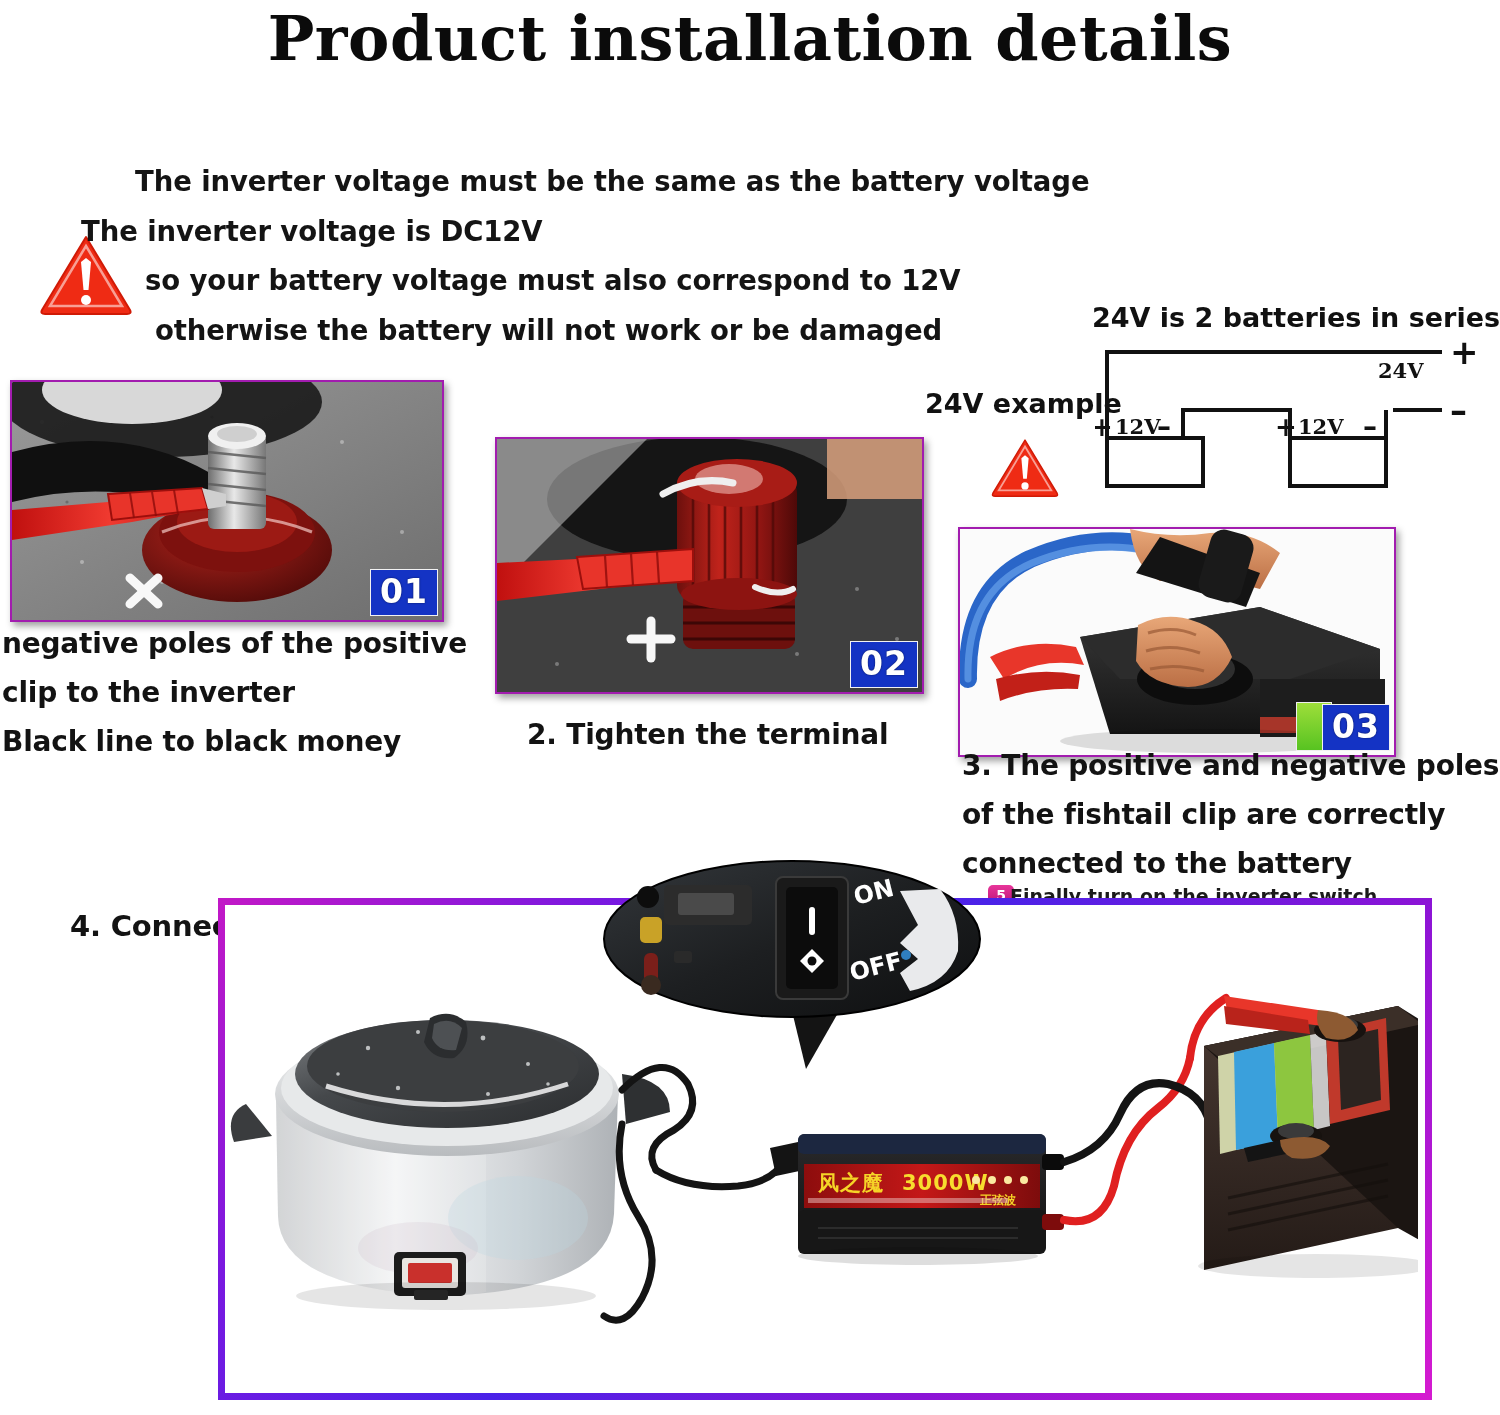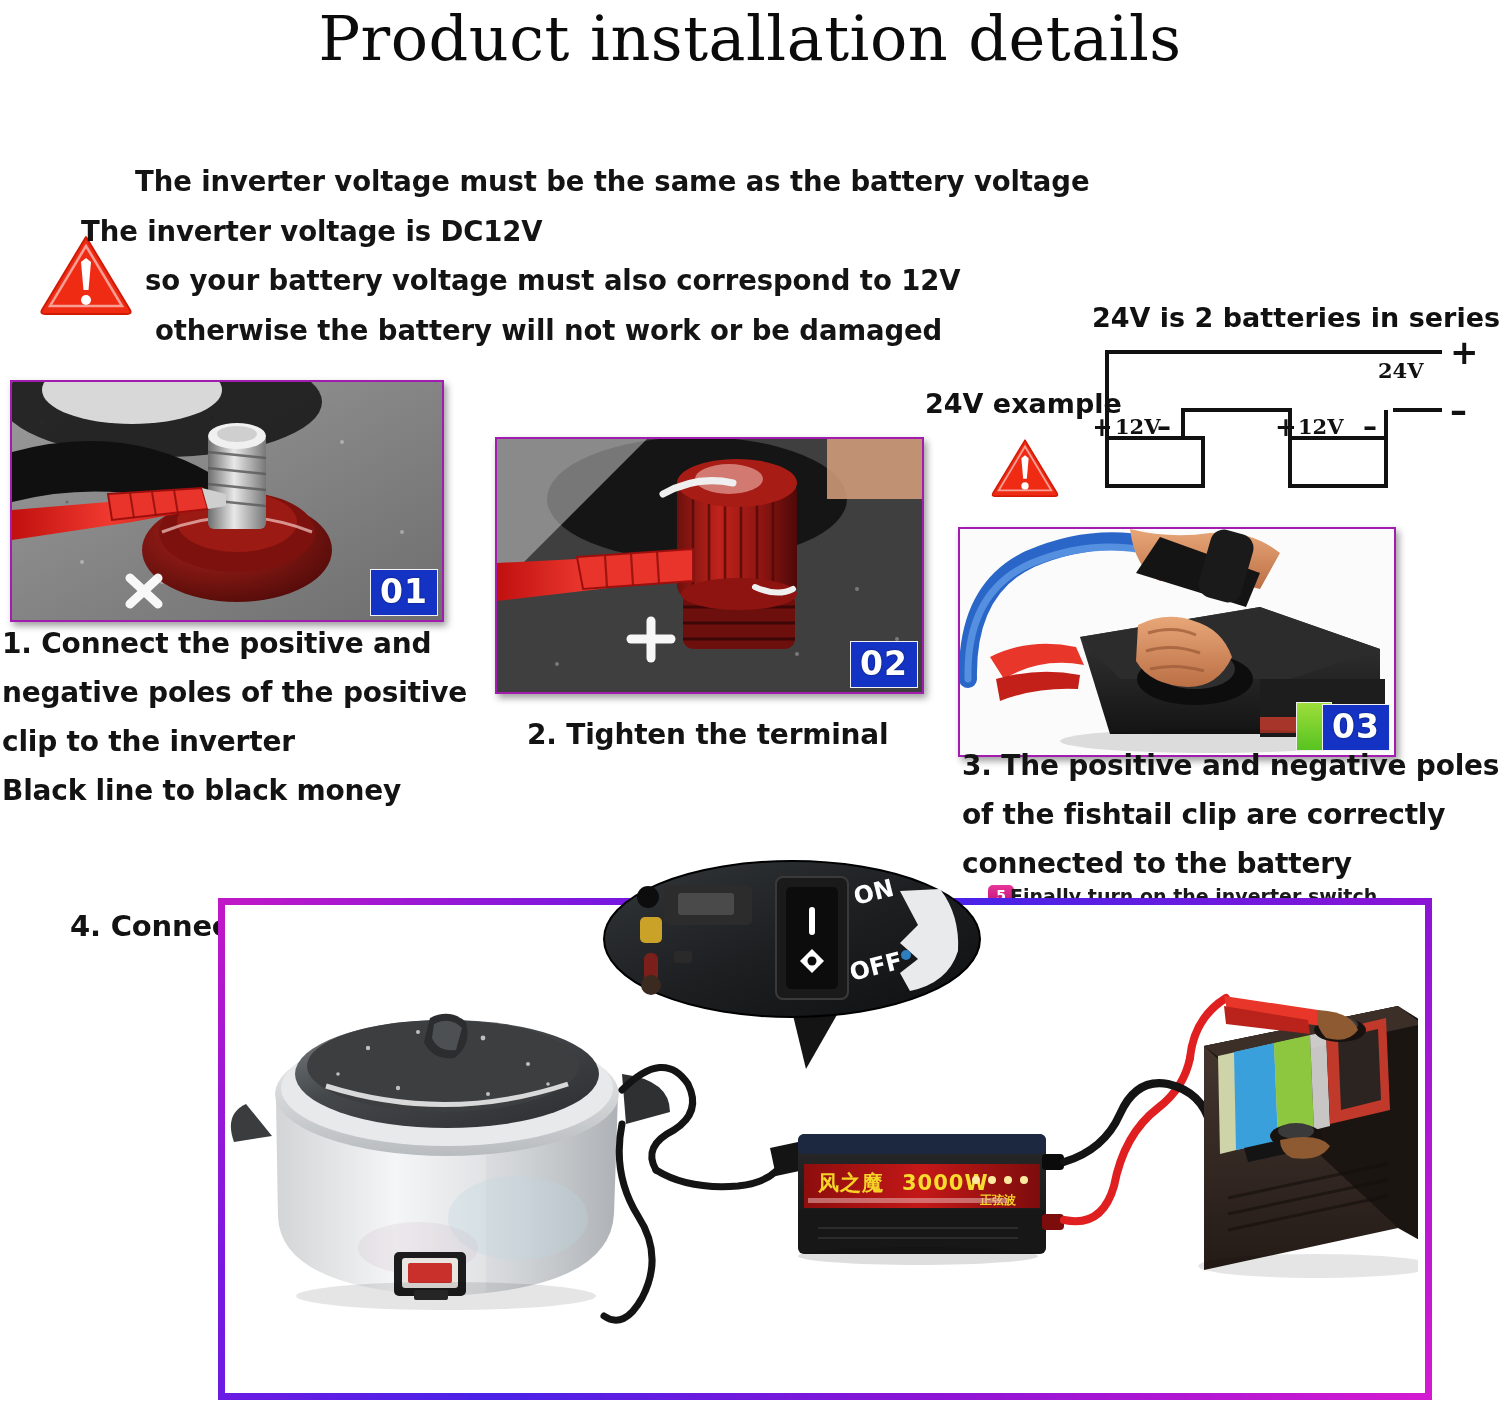--- a/index.html
+++ b/index.html
@@ -8,21 +8,21 @@
     font-family:"DejaVu Sans","Liberation Sans",sans-serif;
     color:#111;
     -webkit-font-smoothing:antialiased;
   }
   .abs{position:absolute;}
 
   
   #page-title{
     left:0;top:2px;width:1500px;text-align:center;
     font-family:"DejaVu Serif","Liberation Serif",serif;
-    font-size:62px;font-weight:400;letter-spacing:.5px;color:#0b0b0b;
+    font-size:62px;font-weight:700;letter-spacing:.5px;color:#0b0b0b;
     white-space:nowrap;
   }
 
   
   #warn-block{left:40px;top:168px;width:1010px;}
   .warn-line{
     font-size:27.5px;font-weight:600;line-height:1.0;color:#141414;
     white-space:nowrap;margin-bottom:22px;letter-spacing:-.1px;
   }
   .warn-line:nth-child(1){margin-left:95px;}
@@ -351,21 +351,20 @@
     <path d="M30 128 Q70 108 116 118 L124 136 Q80 128 44 150 Z" fill="#e8362a"></path>
     <path d="M36 150 Q78 138 120 146 L118 160 Q76 158 40 172 Z" fill="#c22018"></path>
 
     <ellipse cx="250" cy="212" rx="150" ry="12" fill="#000" opacity=".12"></ellipse>
   </svg>
   <div class="badge-green"></div>
   <div class="badge">03</div>
 </div>
 
 <div class="abs caption" id="cap-1">
-  <div>1. Connect the positive and</div>
   <div>negative poles of the positive</div>
   <div>clip to the inverter</div>
   <div>Black line to black money</div>
 </div>
 
 <div class="abs caption" id="cap-2">2. Tighten the terminal</div>
 
 <div class="abs caption" id="cap-3">
   <div>3. The positive and negative poles</div>
   <div>of the fishtail clip are correctly</div>

